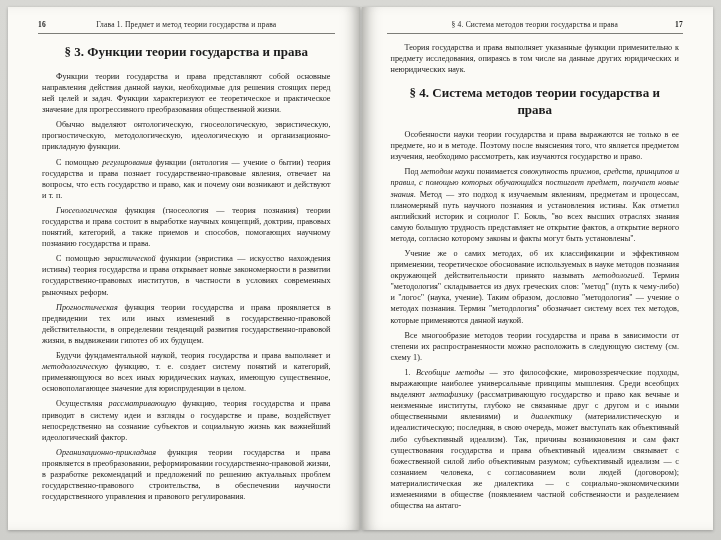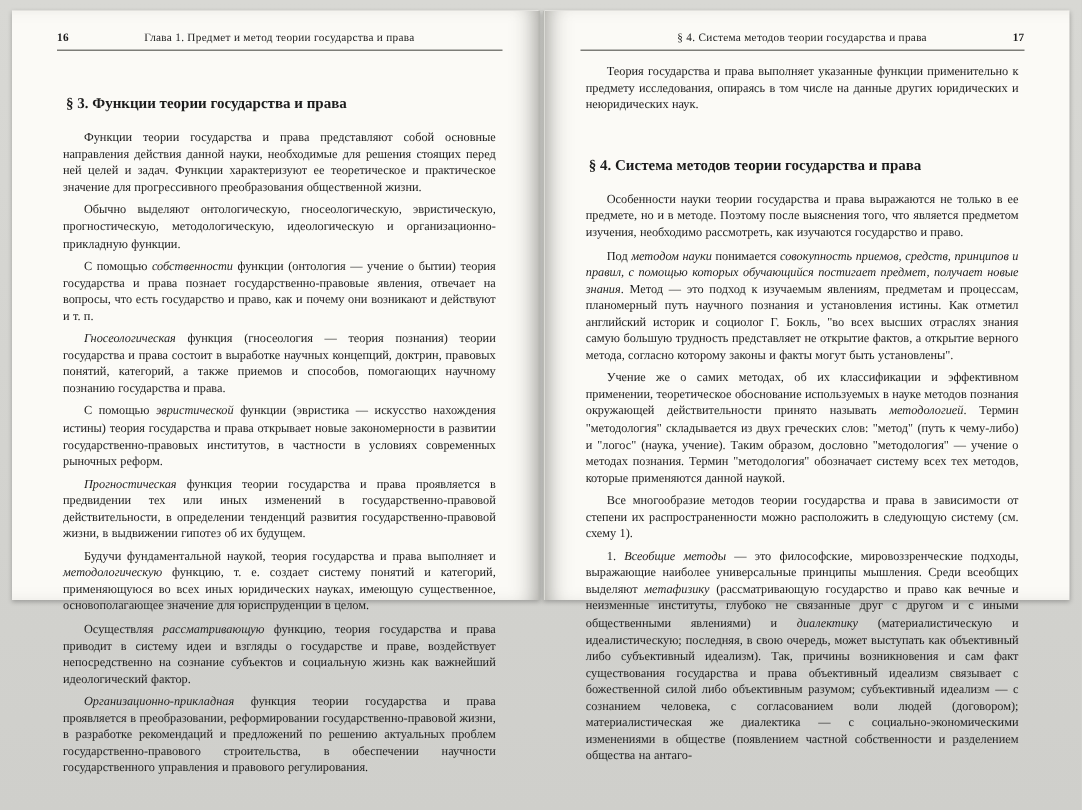--- a/index.html
+++ b/index.html
@@ -12,21 +12,21 @@
   }
   .spread {
     width: 721px; height: 540px;
     display: flex;
     gap: 2px;
     padding: 7px 8px 10px 8px;
     background: linear-gradient(180deg, #d8d8d4 0%, #cfcfcb 100%);
   }
   .page {
     width: 50%;
-    height: 393px;
+    height: 523px;
     background: #fbfaf6;
     color: #1c1c1c;
     position: relative;
   }
   .page-left {
     padding: 13px 24px 14px 30px;
     border-right: 1px solid #b9b9b4;
     box-shadow: inset -12px 0 16px -11px rgba(55,55,50,0.55), 0 1px 3px rgba(0,0,0,0.25);
   }
   .page-right {
@@ -42,23 +42,24 @@
     padding-bottom: 4px;
     border-bottom: 1px solid #7d7d78;
     margin-bottom: 8px;
     white-space: nowrap;
   }
   .page-num { font-weight: bold; width: 30px; }
   .page-num-right { text-align: right; }
   .running-title { flex: 1; text-align: center; overflow: hidden; }
   .hspacer { width: 30px; }
   .section-heading {
-    font-size: 10px;
+    font-size: 13px;
     font-weight: bold;
-    margin: 29px 6px 10px 6px;
+    text-align: center;
+    margin: 10px 6px 10px 6px;
     line-height: 1.3;
   }
   .page-body { }
   .para {
     font-size: 8.2px;
     line-height: 11.1px;
     text-align: justify;
     text-indent: 14px;
     margin: 4px;
     word-spacing: 0.2px;
@@ -73,21 +74,21 @@
   <div class="page page-left">
     <div class="page-header">
       <span class="page-num">16</span>
       <span class="running-title">Глава 1. Предмет и метод теории государства и права</span>
       <span class="hspacer"></span>
     </div>
     <h3 class="section-heading">§ 3. Функции теории государства и права</h3>
     <div class="page-body">
         <p class="para"><span>Функции теории государства и права представляют собой основные направления действия данной науки, необходимые для решения стоящих перед ней целей и задач. Функции характеризуют ее теоретическое и практическое значение для прогрессивного преобразования общественной жизни.</span></p>
         <p class="para"><span>Обычно выделяют онтологическую, гносеологическую, эвристическую, прогностическую, методологическую, идеологическую и организационно-прикладную функции.</span></p>
-        <p class="para"><span>С помощью </span><em>собственности</em><span> функции (онтология — учение о бытии) теория государства и права познает государственно-правовые явления, отвечает на вопросы, что есть государство и право, как и почему они возникают и действуют и т. п.</span></p>
+        <p class="para"><span>С помощью </span><em>регулирования</em><span> функции (онтология — учение о бытии) теория государства и права познает государственно-правовые явления, отвечает на вопросы, что есть государство и право, как и почему они возникают и действуют и т. п.</span></p>
         <p class="para"><em>Гносеологическая</em><span> функция (гносеология — теория познания) теории государства и права состоит в выработке научных концепций, доктрин, правовых понятий, категорий, а также приемов и способов, помогающих научному познанию государства и права.</span></p>
         <p class="para"><span>С помощью </span><em>эвристической</em><span> функции (эвристика — искусство нахождения истины) теория государства и права открывает новые закономерности в развитии государственно-правовых институтов, в частности в условиях современных рыночных реформ.</span></p>
         <p class="para"><em>Прогностическая</em><span> функция теории государства и права проявляется в предвидении тех или иных изменений в государственно-правовой действительности, в определении тенденций развития государственно-правовой жизни, в выдвижении гипотез об их будущем.</span></p>
         <p class="para"><span>Будучи фундаментальной наукой, теория государства и права выполняет и </span><em>методологическую</em><span> функцию, т. е. создает систему понятий и категорий, применяющуюся во всех иных юридических науках, имеющую существенное, основополагающее значение для юриспруденции в целом.</span></p>
         <p class="para"><span>Осуществляя </span><em>рассматривающую</em><span> функцию, теория государства и права приводит в систему идеи и взгляды о государстве и праве, воздействует непосредственно на сознание субъектов и социальную жизнь как важнейший идеологический фактор.</span></p>
         <p class="para"><em>Организационно-прикладная</em><span> функция теории государства и права проявляется в преобразовании, реформировании государственно-правовой жизни, в разработке рекомендаций и предложений по решению актуальных проблем государственно-правового строительства, в обеспечении научности государственного управления и правового регулирования.</span></p>
       </div>
   </div>
 
   <div class="page page-right">

